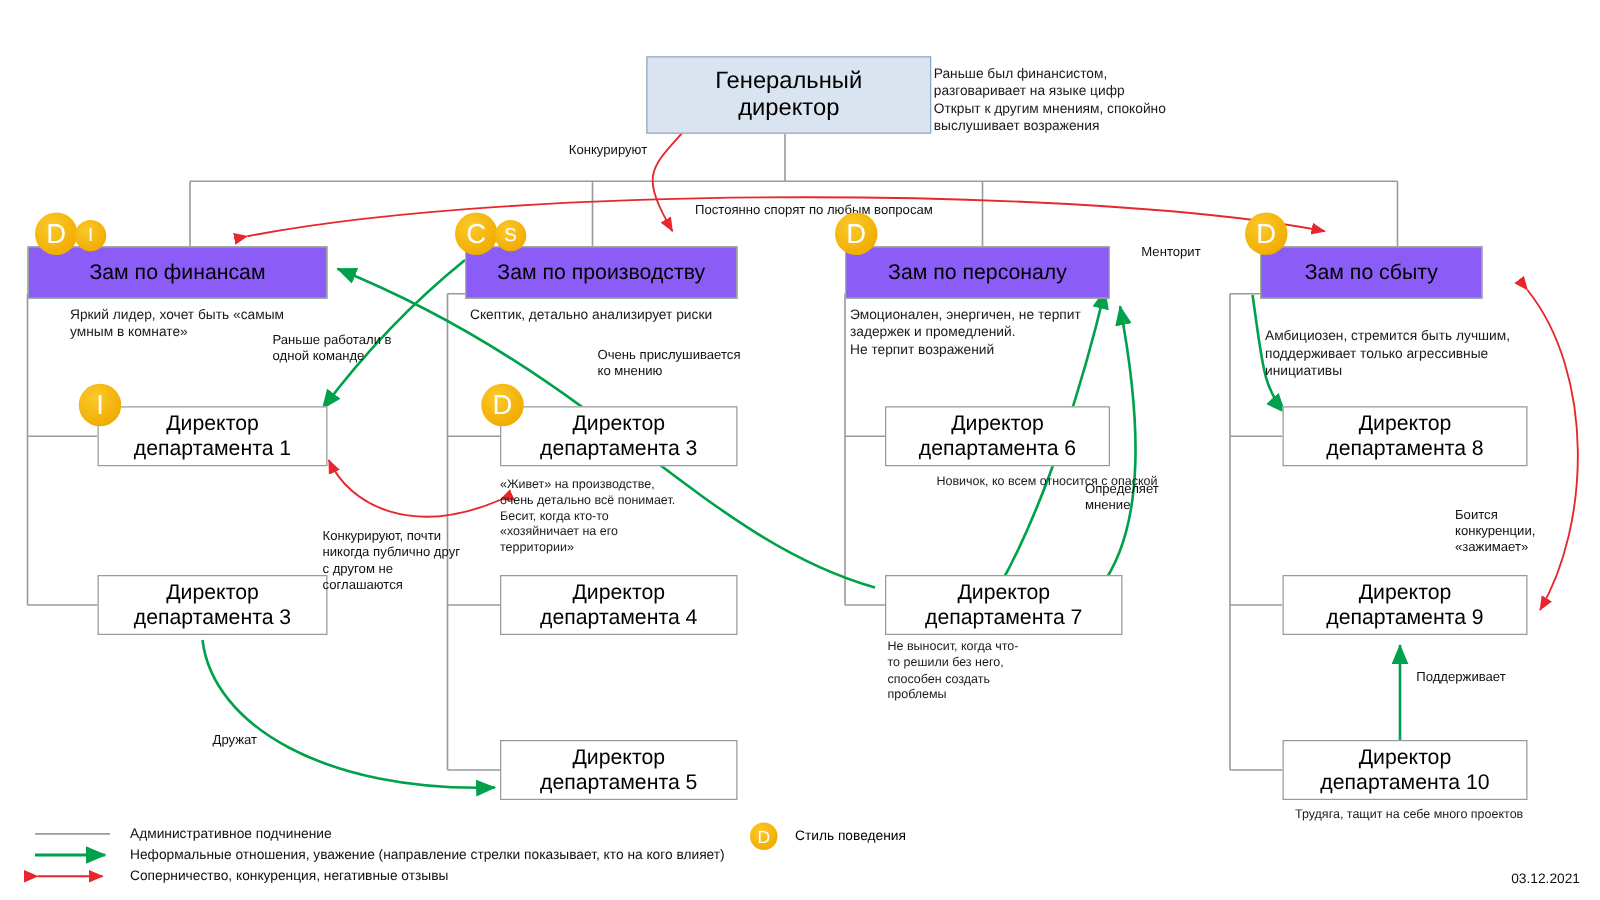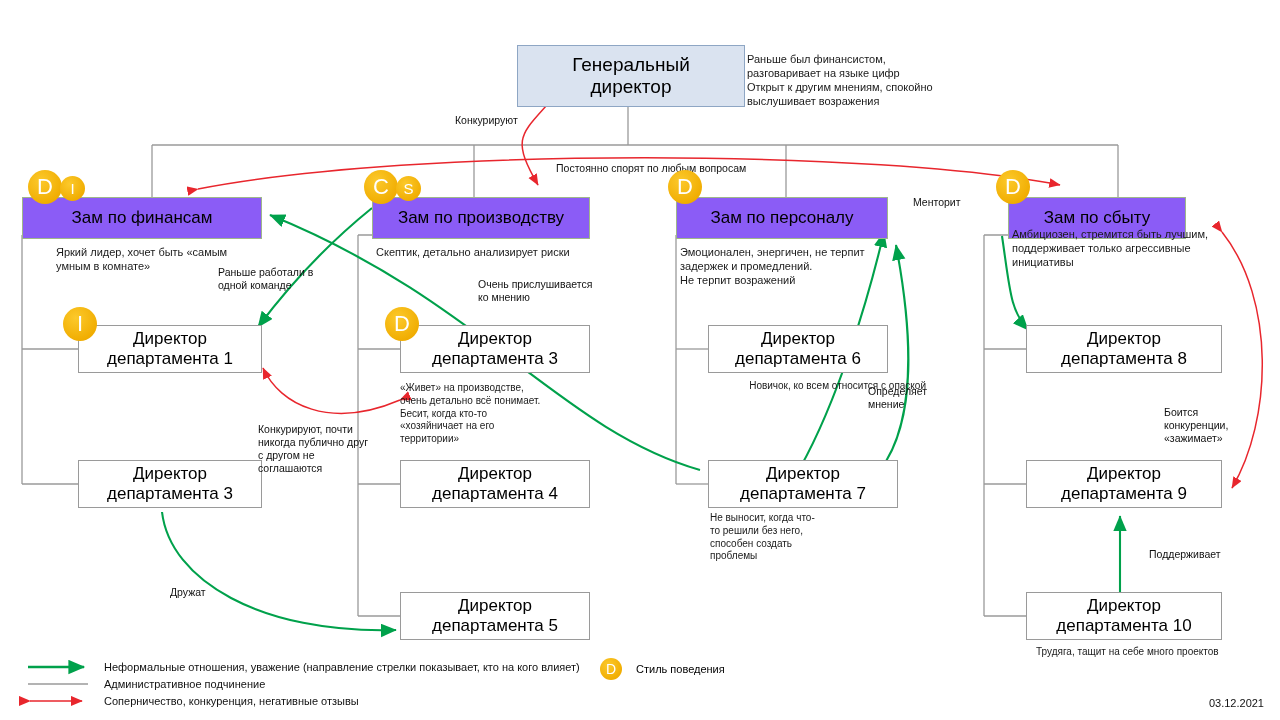--- a/index.html
+++ b/index.html
@@ -235,21 +235,21 @@
   </div>
   <div class="badge big" style="left:668px; top:170px;">D</div>
   <div class="note" style="left:680px; top:245px; width:220px;">Эмоционален, энергичен, не терпит
 задержек и промедлений.
 Не терпит возражений</div>
 
   <div class="node vp" style="left:1008px; top:197px; width:178px; height:42px;">
     <span>Зам по сбыту</span>
   </div>
   <div class="badge big" style="left:996px; top:170px;">D</div>
-  <div class="note" style="left:1012px; top:227px; width:235px;">Амбициозен, стремится быть лучшим,
+  <div class="note" style="left:1012px; top:262px; width:235px;">Амбициозен, стремится быть лучшим,
 поддерживает только агрессивные
 инициативы</div>
 
   <div class="node dir" style="left:78px; top:325px; width:184px; height:48px;">
     <span>Директор<br>департамента 1</span>
   </div>
   <div class="badge big" style="left:63px; top:307px;">I</div>
 
   <div class="node dir" style="left:78px; top:460px; width:184px; height:48px;">
     <span>Директор<br>департамента 3</span>
@@ -308,51 +308,51 @@
 ко мнению</div>
   <div class="elabel" style="left:258px; top:423px; width:140px;">Конкурируют, почти
 никогда публично друг
 с другом не
 соглашаются</div>
   <div class="elabel" style="left:868px; top:385px; width:80px;">Определяет
 мнение</div>
   <div class="elabel" style="left:1164px; top:406px; width:90px;">Боится
 конкуренции,
 «зажимает»</div>
-  <div class="elabel" style="left:1133px; top:548px;margin-left:16px;">Поддерживает</div>
+  <div class="elabel" style="left:1133px; top:536px;">Поддерживает</div>
   <div class="elabel" style="left:170px; top:586px;">Дружат</div>
 
   <div id="legend">
+
+    <div class="legend-row">
+      <div class="legend-key">
+        <svg width="78" height="16" viewBox="0 0 78 16">
+          <line x1="10" y1="8" x2="70" y2="8" stroke="#9a9a9a" stroke-width="1.4"></line>
+        </svg>
+      </div>
+      <span class="legend-text">Административное подчинение</span>
+    </div>
 
     <div class="legend-row">
       <div class="legend-key">
         <svg width="78" height="16" viewBox="0 0 78 16">
           <defs>
             <marker id="lgGrn" markerWidth="8" markerHeight="8" refX="6.5" refY="3" orient="auto" markerUnits="strokeWidth">
               <path d="M0,0 L7,3 L0,6 z" fill="#00a14b"></path>
             </marker>
           </defs>
           <line x1="10" y1="8" x2="66" y2="8" stroke="#00a14b" stroke-width="2.4" marker-end="url(#lgGrn)"></line>
         </svg>
       </div>
       <span class="legend-text">Неформальные отношения, уважение (направление стрелки показывает, кто на кого влияет)</span>
     </div>
 
     <div class="legend-row">
       <div class="legend-key">
         <svg width="78" height="16" viewBox="0 0 78 16">
-          <line x1="10" y1="8" x2="70" y2="8" stroke="#9a9a9a" stroke-width="1.4"></line>
-        </svg>
-      </div>
-      <span class="legend-text">Административное подчинение</span>
-    </div>
-
-    <div class="legend-row">
-      <div class="legend-key">
-        <svg width="78" height="16" viewBox="0 0 78 16">
           <defs>
             <marker id="lgRed" markerWidth="8" markerHeight="8" refX="6.5" refY="3" orient="auto" markerUnits="strokeWidth">
               <path d="M0,0 L7,3 L0,6 z" fill="#e8262d"></path>
             </marker>
           </defs>
           <line x1="12" y1="8" x2="64" y2="8" stroke="#e8262d" stroke-width="1.7" marker-start="url(#lgRed)" marker-end="url(#lgRed)"></line>
         </svg>
       </div>
       <span class="legend-text">Соперничество, конкуренция, негативные отзывы</span>
     </div>

